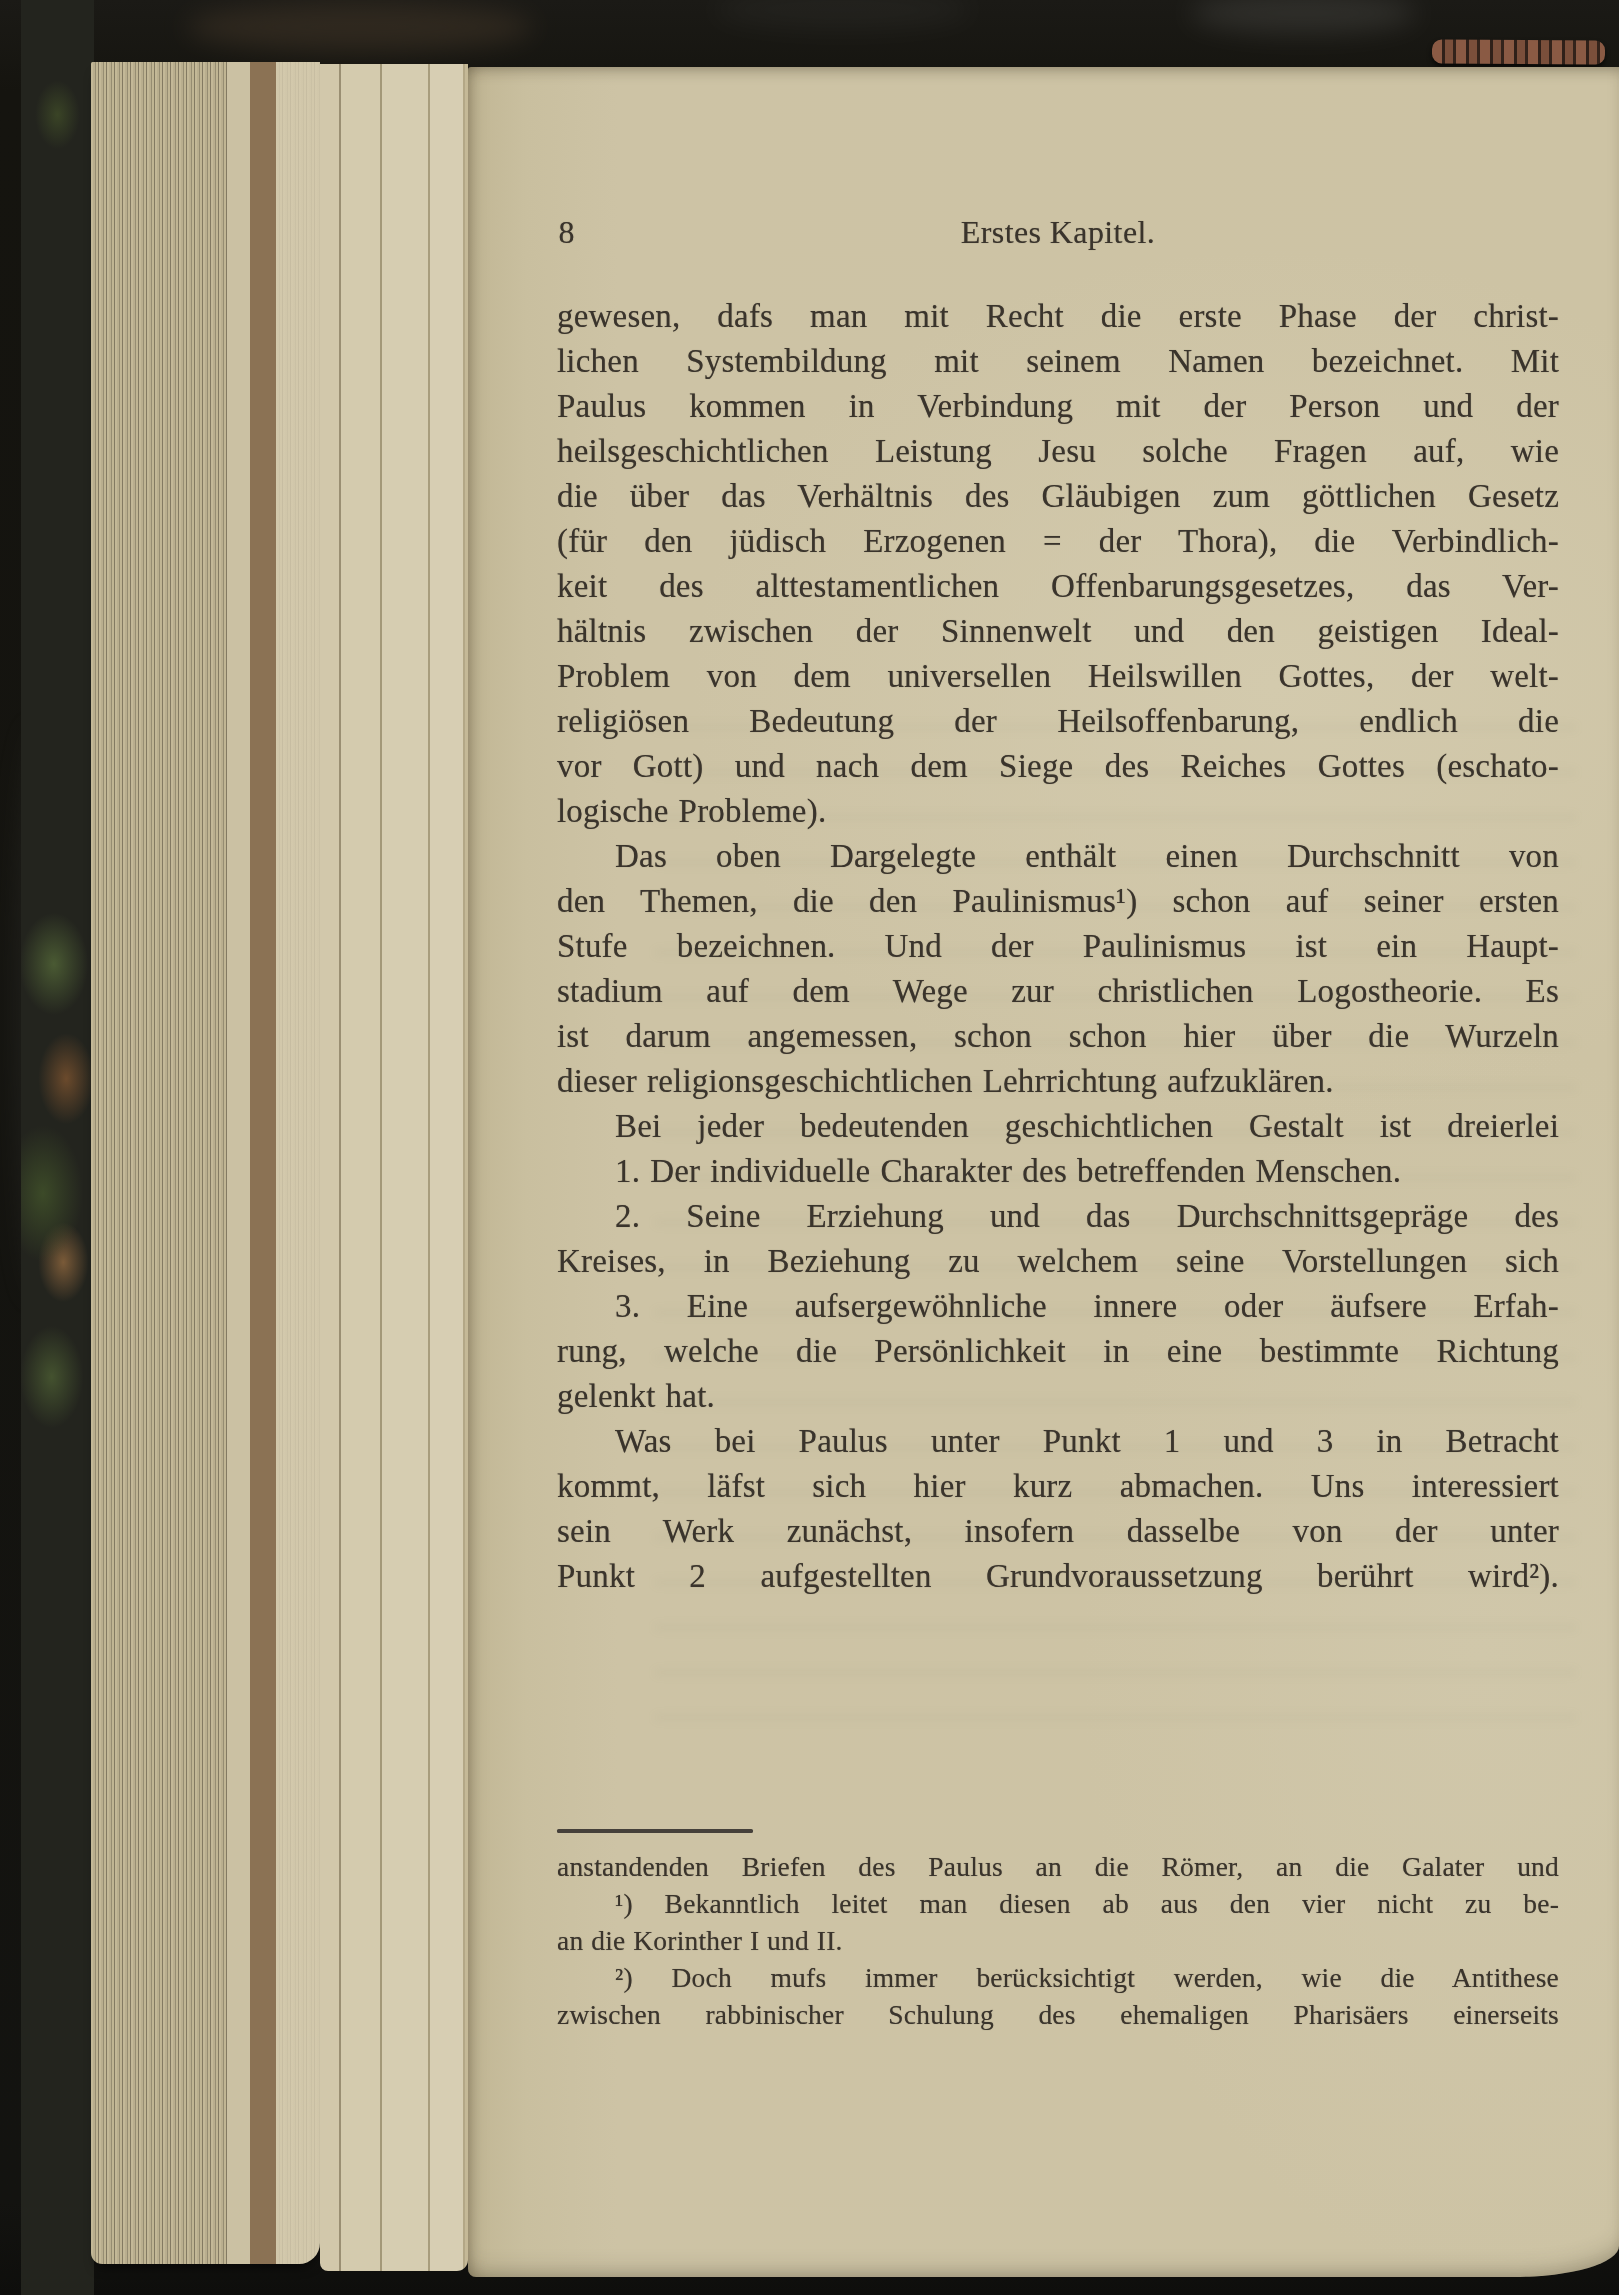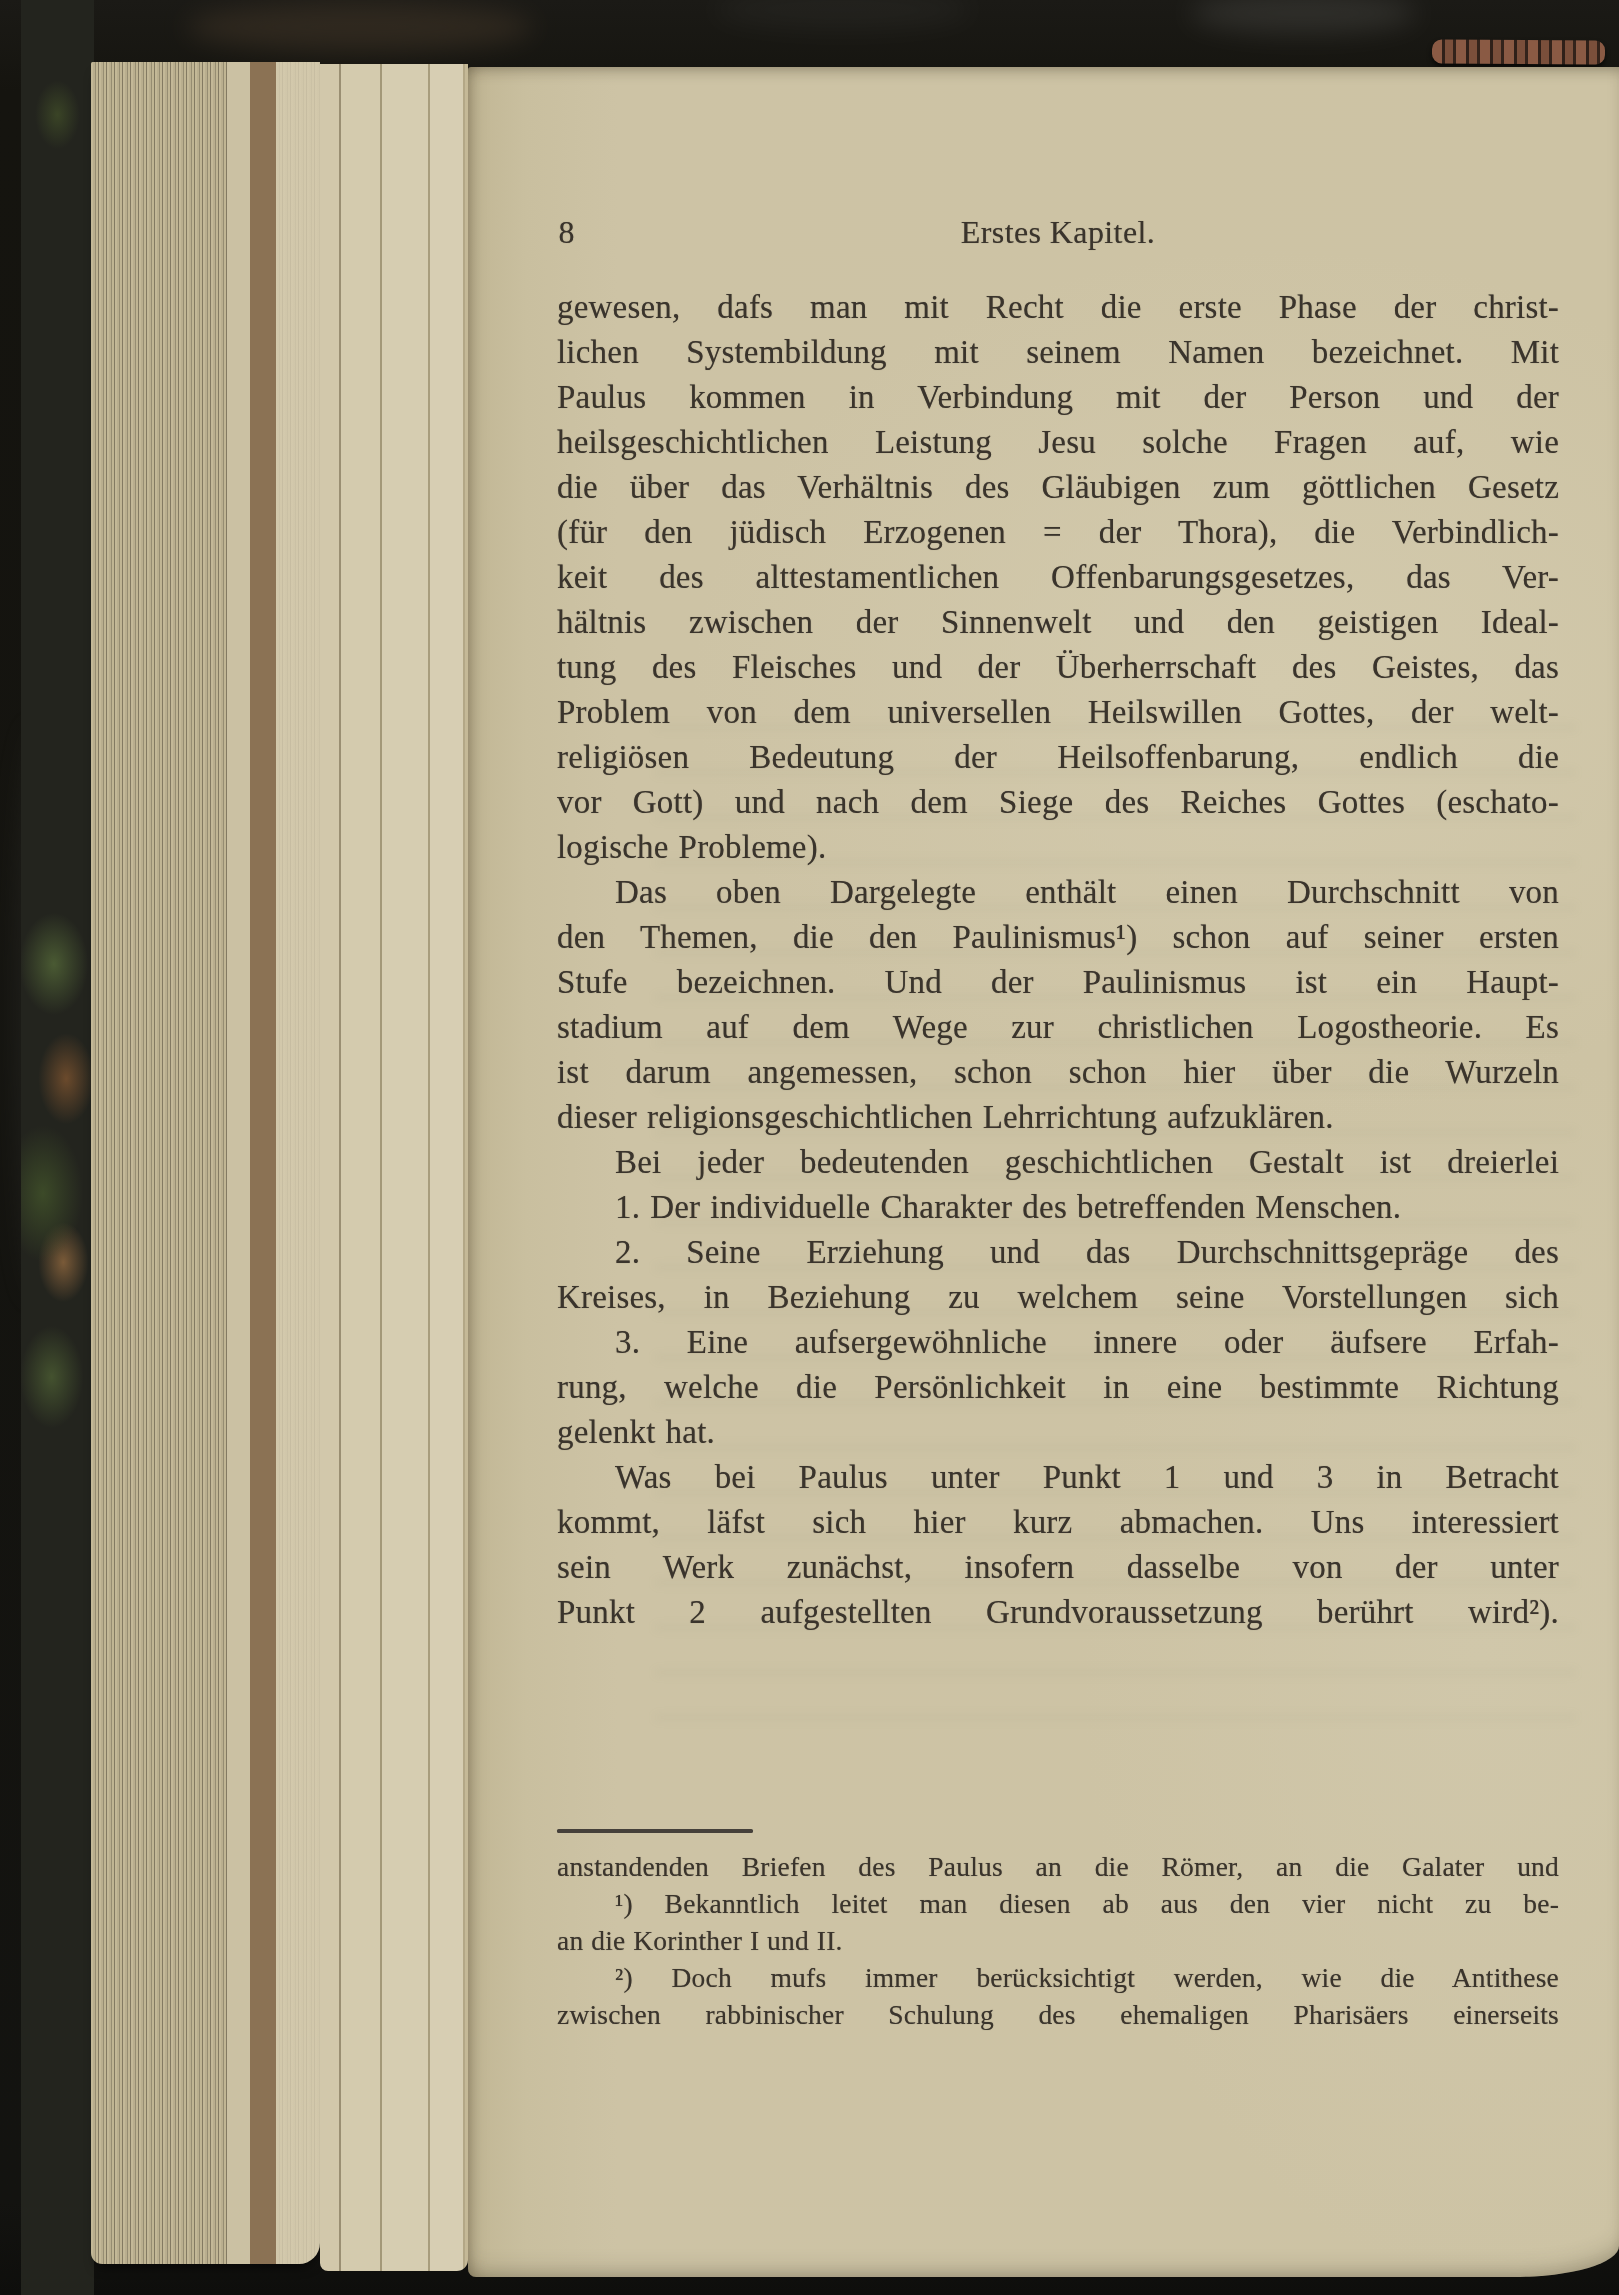--- a/index.html
+++ b/index.html
@@ -65,21 +65,21 @@
   .ghost{
     position:absolute;left:186px;top:632px;width:923px;height:1053px;
     background:repeating-linear-gradient(180deg,rgba(255,255,252,0) 0 24px,rgba(118,124,98,.18) 24px 33px,rgba(255,255,252,0) 33px 45px);
     filter:blur(4.9px);opacity:.28;
   }
   .ink{color:#3a342c;text-shadow:0 0 0.8px rgba(58,52,44,.55);}
   
   .pagehead{position:absolute;left:89px;top:144px;width:1002px;height:42px;font-size:32px;line-height:42px;text-align:center;letter-spacing:0.4px;}
   .pagenum{position:absolute;left:1.6px;top:0;}
   
-  .body-col{--lh:45px;position:absolute;left:89px;top:218px;width:1002px;font-size:33px;letter-spacing:0.2px;word-spacing:1.6px;}
+  .body-col{--lh:45px;position:absolute;left:89px;top:227px;width:1002px;font-size:33px;letter-spacing:0.2px;word-spacing:1.6px;}
   .fn-col{--lh:37px;position:absolute;left:89px;top:1781px;width:1002px;font-size:27.5px;letter-spacing:0.2px;word-spacing:0.8px;}
   .tline{white-space:nowrap;height:var(--lh);line-height:var(--lh);text-align:justify;text-align-last:justify;}
   .tline.nojust{text-align:left;text-align-last:left;}
   .tline.ind{text-indent:58px;}
   .fnrule{position:absolute;left:89px;top:1762px;width:196px;height:4px;background:#45403a;border-radius:1.6px;}
 </style>
 </head>
 <body>
 
 <div class="scene">
@@ -102,21 +102,20 @@
 
     <div class="body-col ink" id="bodycol">
         <div class="tline">gewesen, dafs man mit Recht die erste Phase der christ-</div>
         <div class="tline">lichen Systembildung mit seinem Namen bezeichnet. Mit</div>
         <div class="tline">Paulus kommen in Verbindung mit der Person und der</div>
         <div class="tline">heilsgeschichtlichen Leistung Jesu solche Fragen auf, wie</div>
         <div class="tline">die über das Verhältnis des Gläubigen zum göttlichen Gesetz</div>
         <div class="tline">(für den jüdisch Erzogenen = der Thora), die Verbindlich-</div>
         <div class="tline">keit des alttestamentlichen Offenbarungsgesetzes, das Ver-</div>
         <div class="tline">hältnis zwischen der Sinnenwelt und den geistigen Ideal-</div>
-        <div class="tline">tung des Fleisches und der Überherrschaft des Geistes, das</div>
         <div class="tline">Problem von dem universellen Heilswillen Gottes, der welt-</div>
         <div class="tline">religiösen Bedeutung der Heilsoffenbarung, endlich die</div>
         <div class="tline">vor Gott) und nach dem Siege des Reiches Gottes (eschato-</div>
         <div class="tline nojust">logische Probleme).</div>
         <div class="tline ind">Das oben Dargelegte enthält einen Durchschnitt von</div>
         <div class="tline">den Themen, die den Paulinismus¹) schon auf seiner ersten</div>
         <div class="tline">Stufe bezeichnen. Und der Paulinismus ist ein Haupt-</div>
         <div class="tline">stadium auf dem Wege zur christlichen Logostheorie. Es</div>
         <div class="tline">ist darum angemessen, schon schon hier über die Wurzeln</div>
         <div class="tline nojust">dieser religionsgeschichtlichen Lehrrichtung aufzuklären.</div>

